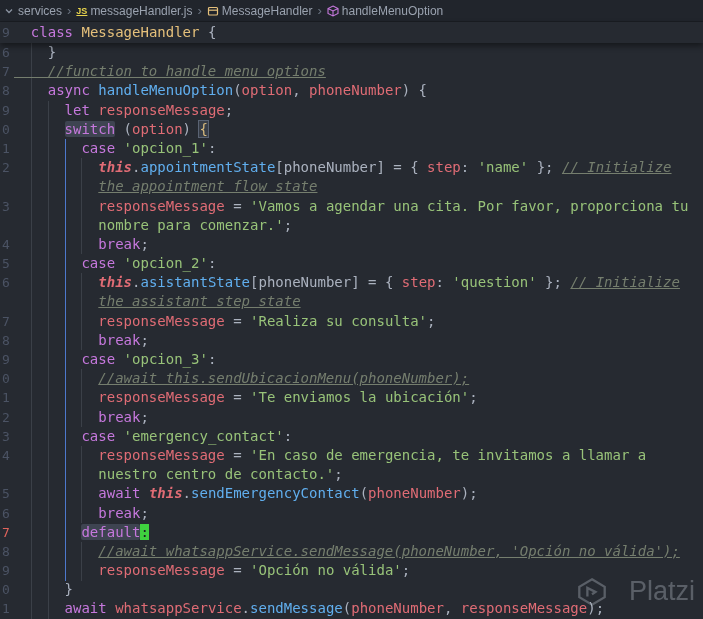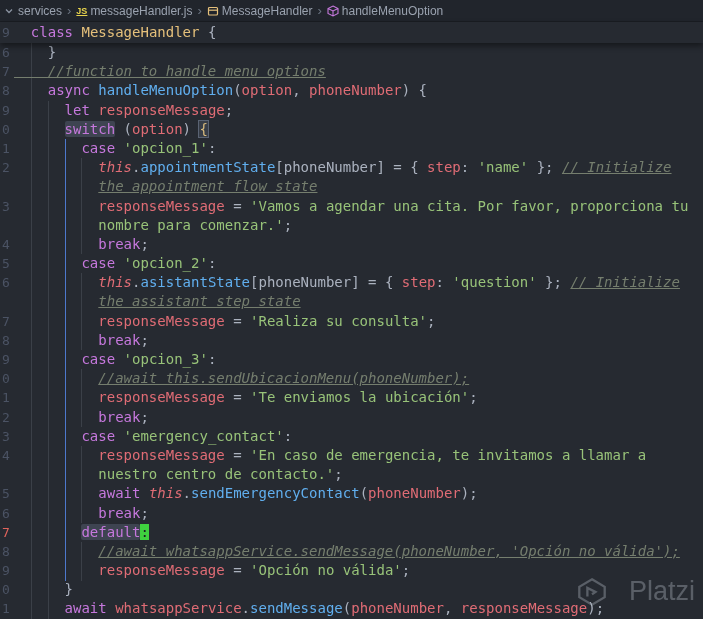--- a/index.html
+++ b/index.html
@@ -33,21 +33,21 @@
   .guide.active{background:var(--active_guide);}
 
   
   .tk-p {color:var(--punct);}
   .tk-k {color:var(--keyword);}
   .tk-kh{color:var(--keyword);background:var(--word_highlight_bg);border-radius:2px;}
   .tk-s {color:var(--string);}
   .tk-c {color:var(--comment);font-style:italic;text-decoration:underline;}
   .tk-v {color:var(--variable);}
   .tk-f {color:var(--function);}
-  .tk-t {color:var(--variable);font-style:italic;}
+  .tk-t {color:var(--variable);font-style:italic;font-weight:bold;}
   .tk-pr{color:var(--property);}
   .tk-ok{color:var(--variable);}
   .tk-pl{color:var(--punct);}
   .tk-cl{color:var(--class_name);}
   .tk-bb{color:var(--brace_gold);background:rgba(99,110,130,.28);outline:1px solid #5a6373;}
   .tk-cur{background:var(--cursor_green);color:#1b1e24;}
 
   
   #watermark{position:absolute;right:8px;bottom:12px;z-index:10;display:flex;align-items:center;
              gap:22px;opacity:.38;color:#aeb6c0;font-family:"Liberation Sans",sans-serif;

